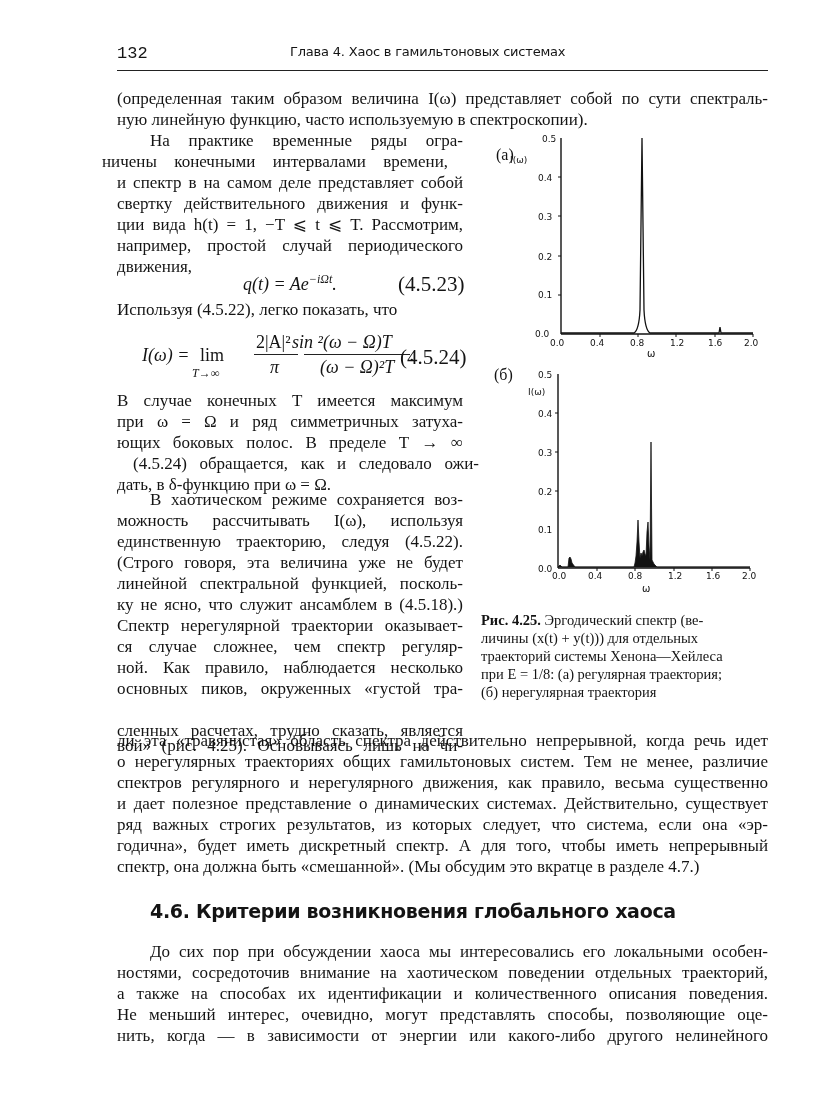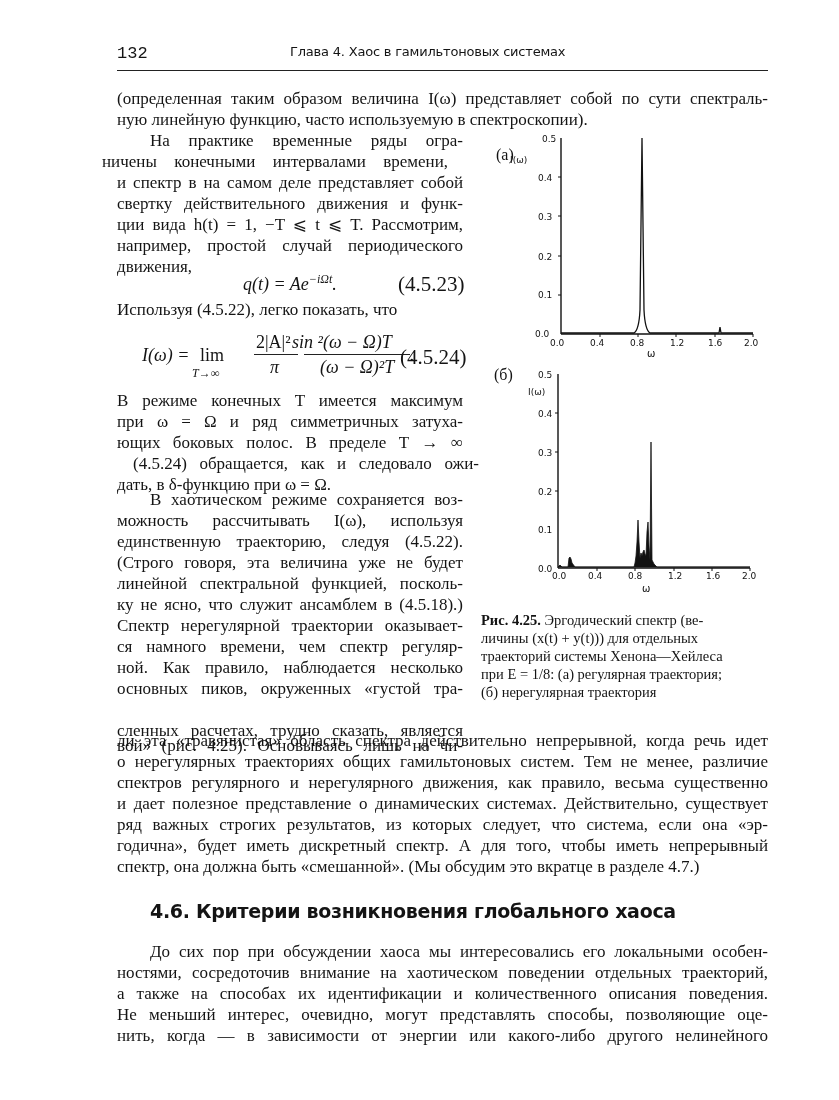--- a/index.html
+++ b/index.html
@@ -54,36 +54,36 @@
   <div class="abs" style="left:254px; top:354px; width:44px; border-top:1px solid #222;"></div>
   <div class="eq" style="left:270px; top:357px;">π</div>
   <div class="eq" style="left:292px; top:332px;">sin ²(ω − Ω)T</div>
   <div class="abs" style="left:304px; top:354px; width:106px; border-top:1px solid #222;"></div>
   <div class="eq" style="left:320px; top:357px;">(ω − Ω)²T</div>
   <div class="eq" style="left:410px; top:345px;">.</div>
   <div class="eqno" style="left:400px; top:345px;">(4.5.24)</div>
 </div>
 
 <div>
-  <div class="line just" style="left:117px; top:391px; width:346px;">В режиме конечных T имеется максимум</div>
+  <div class="line just" style="left:117px; top:391px; width:346px;">В случае конечных T имеется максимум</div>
   <div class="line just" style="left:117px; top:412px; width:346px;">при ω = Ω и ряд симметричных затуха-</div>
   <div class="line just" style="left:117px; top:433px; width:346px;">ющих боковых полос. В пределе T → ∞</div>
   <div class="line just" style="left:133px; top:454px; width:346px;">(4.5.24) обращается, как и следовало ожи-</div>
   <div class="line" style="left:117px; top:475px;">дать, в δ-функцию при ω = Ω.</div>
 </div>
 
 <div>
   <div class="line just" style="left:150px; top:490px; width:313px;">В хаотическом режиме сохраняется воз-</div>
   <div class="line just" style="left:117px; top:511px; width:346px;">можность рассчитывать I(ω), используя</div>
   <div class="line just" style="left:117px; top:532px; width:346px;">единственную траекторию, следуя (4.5.22).</div>
   <div class="line just" style="left:117px; top:553px; width:346px;">(Строго говоря, эта величина уже не будет</div>
   <div class="line just" style="left:117px; top:574px; width:346px;">линейной спектральной функцией, посколь-</div>
   <div class="line just" style="left:117px; top:595px; width:346px;">ку не ясно, что служит ансамблем в (4.5.18).)</div>
   <div class="line just" style="left:117px; top:616px; width:346px;">Спектр нерегулярной траектории оказывает-</div>
-  <div class="line just" style="left:117px; top:637px; width:346px;">ся намного времени, чем спектр регуляр-</div>
+  <div class="line just" style="left:117px; top:637px; width:346px;">ся случае сложнее, чем спектр регуляр-</div>
   <div class="line just" style="left:117px; top:658px; width:346px;">ной. Как правило, наблюдается несколько</div>
   <div class="line just" style="left:117px; top:679px; width:346px;">основных пиков, окруженных «густой тра-</div>
   <div class="line just" style="left:117px; top:700px; width:346px;margin-top:36px;">вой» (рис. 4.25). Основываясь лишь на чи-</div>
   <div class="line just" style="left:117px; top:721px; width:346px;">сленных расчетах, трудно сказать, является</div>
 </div>
 
 <div>
   <div class="abs panel-label" style="left:496px; top:146px;">(a)</div>
   <svg class="abs" style="left:480px; top:130px;" width="290" height="230">
     <g fill="#111" font-size="9">

